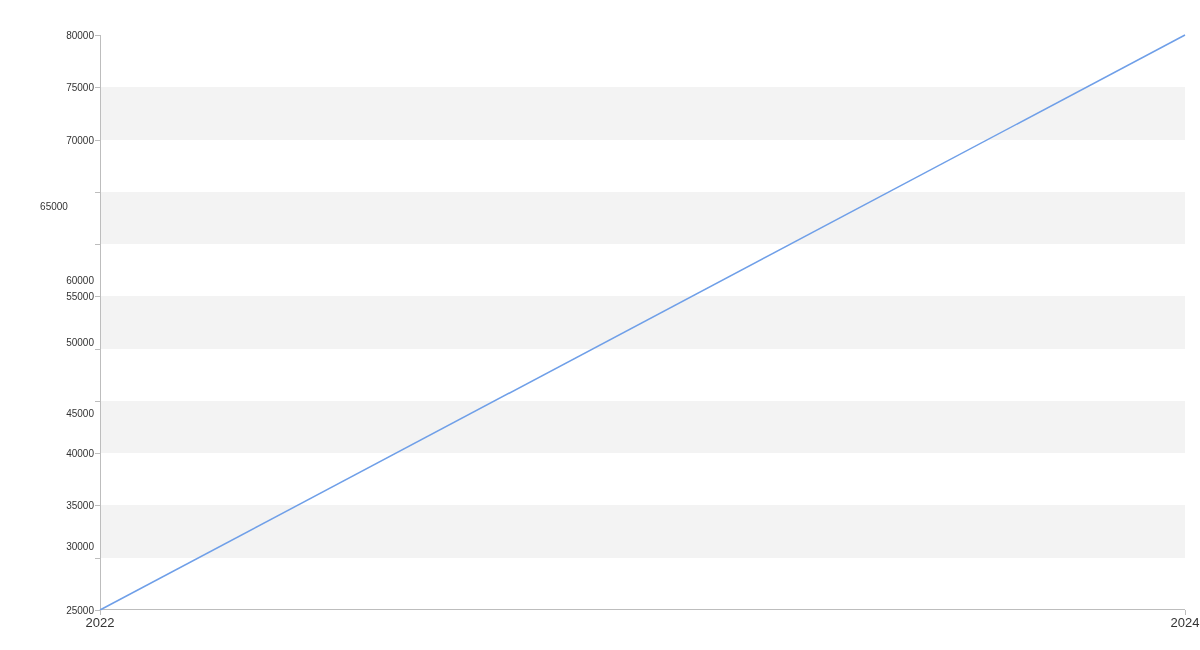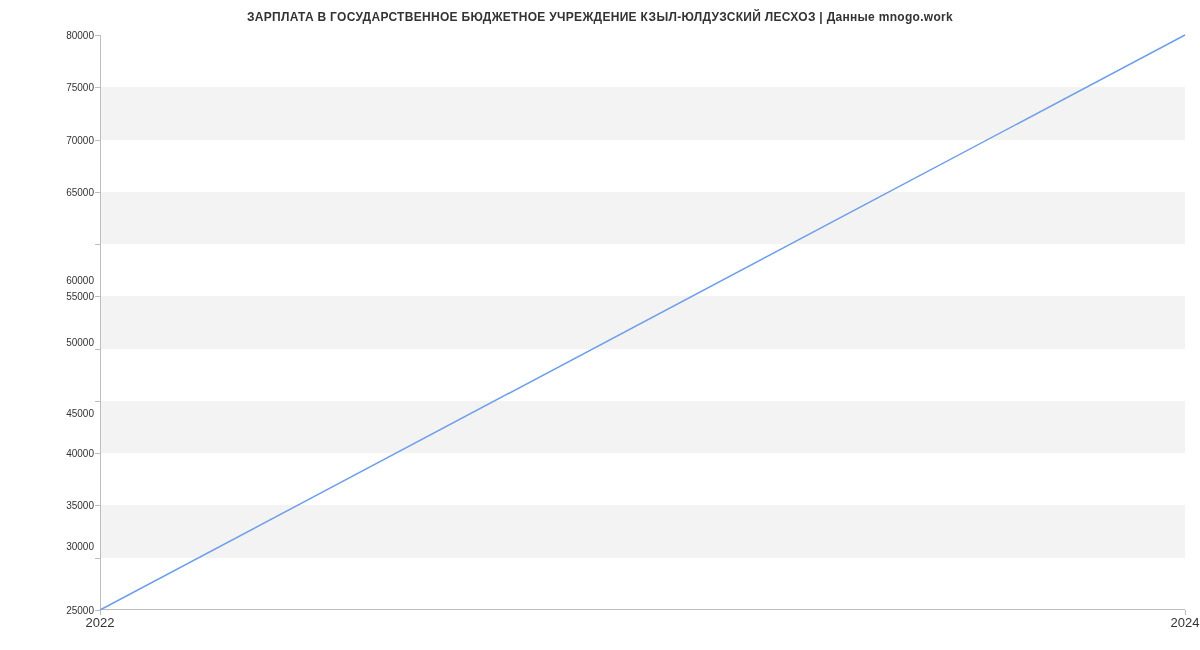--- a/index.html
+++ b/index.html
@@ -98,21 +98,20 @@
   .data-line {
     fill: none;
     stroke: #6f9fe8;
     stroke-width: 1.5;
   }
 </style>
 </head>
 <body>
 
 <div class="chart-container">
-  <div class="title">ЗАРПЛАТА В ГОСУДАРСТВЕННОЕ БЮДЖЕТНОЕ УЧРЕЖДЕНИЕ КЗЫЛ-ЮЛДУЗСКИЙ ЛЕСХОЗ | Данные mnogo.work</div>
 
   <div class="plot-area">
     <div id="grid-bands">
         <div class="grid-band" style="top: 470.455px; height: 52.2727px;"></div>
         <div class="grid-band" style="top: 365.909px; height: 52.2727px;"></div>
         <div class="grid-band" style="top: 261.364px; height: 52.2727px;"></div>
         <div class="grid-band" style="top: 156.818px; height: 52.2727px;"></div>
         <div class="grid-band" style="top: 52.2727px; height: 52.2727px;"></div>
       </div>
     <div class="axis-line y-axis"></div>
@@ -132,21 +131,21 @@
       <div class="y-tick-label" style="top: 453.182px;">40000</div>
       <div class="y-tick-mark" style="top: 453.182px;"></div>
       <div class="y-tick-label" style="top: 400.909px; margin-top: 12px;">45000</div>
       <div class="y-tick-mark" style="top: 400.909px;"></div>
       <div class="y-tick-label" style="top: 342px;">50000</div>
       <div class="y-tick-mark" style="top: 348.636px;"></div>
       <div class="y-tick-label" style="top: 296.364px;">55000</div>
       <div class="y-tick-mark" style="top: 296.364px;"></div>
       <div class="y-tick-label" style="top: 244.091px; margin-top: 36px;">60000</div>
       <div class="y-tick-mark" style="top: 244.091px;"></div>
-      <div class="y-tick-label" style="top: 192px;">65000</div>
+      <div class="y-tick-label" style="top: 206px; text-align: center;">65000</div>
       <div class="y-tick-mark" style="top: 191.818px;"></div>
       <div class="y-tick-label" style="top: 139.545px;">70000</div>
       <div class="y-tick-mark" style="top: 139.545px;"></div>
       <div class="y-tick-label" style="top: 87.2727px;">75000</div>
       <div class="y-tick-mark" style="top: 87.2727px;"></div>
       <div class="y-tick-label" style="top: 35px;">80000</div>
       <div class="y-tick-mark" style="top: 35px;"></div>
     </div>
   <div id="x-ticks">
       <div class="x-tick-label" style="left: 100px;">2022</div>

